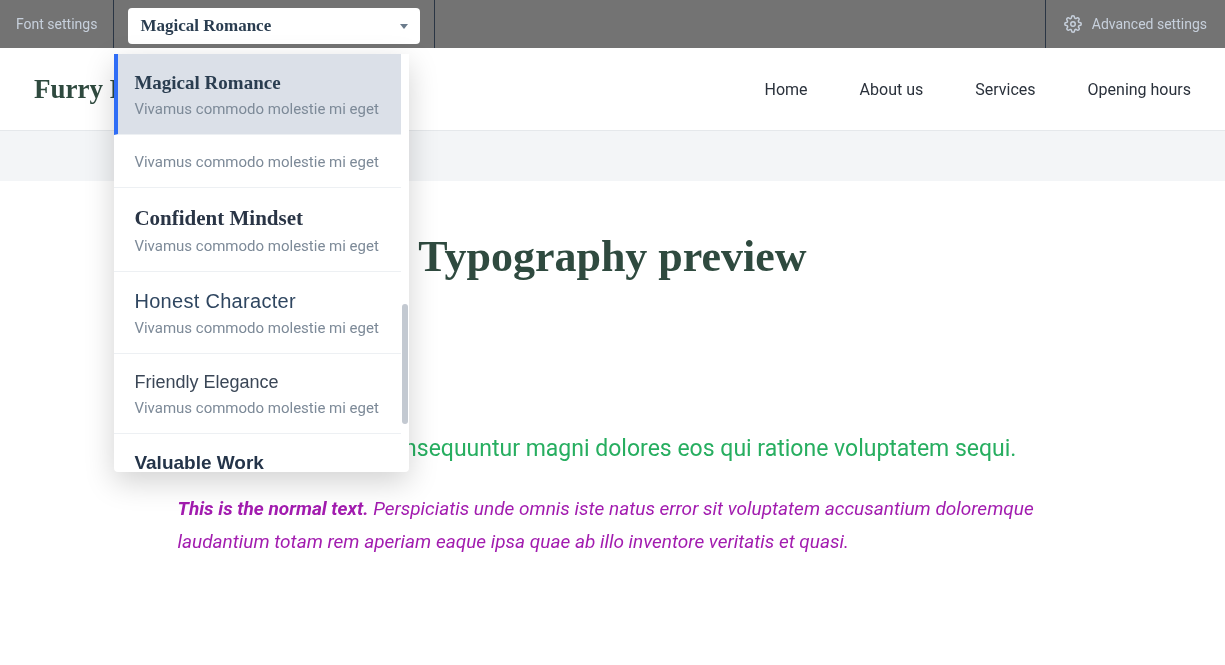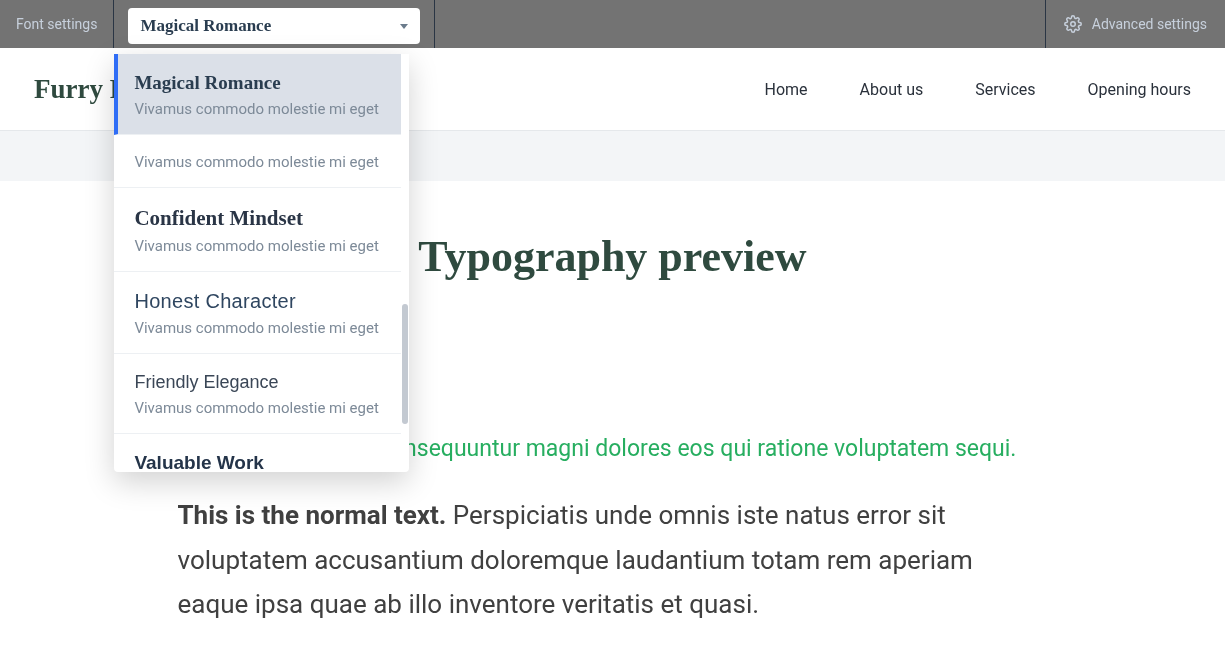--- a/index.html
+++ b/index.html
@@ -21,21 +21,21 @@
 .site-nav { margin-left: auto; display: flex; gap: 52px; font-size: 16px; color: #2a313b; }
 .site-nav span { cursor: pointer; }
 
 .strip { height: 50px; background: #f3f5f7; }
 
 .preview { padding: 50px 0 0 0; }
 .preview-inner { width: 870px; margin: 0 auto; }
 .preview-title { font-family: 'Times New Roman', Georgia, serif; font-weight: 800; font-size: 44px; color: #2f4a3f; text-align: center; margin-bottom: 78px; letter-spacing: 0px; }
 .main-title { font-family: 'Times New Roman', Georgia, serif; font-weight: 700; font-size: 42px; color: #3e5159; margin-bottom: 24px; }
 .subtitle { font-size: 23px; color: #27ae60; margin-bottom: 28px; line-height: 1.45; }
-.body-text { font-size: 26px; color: #404040; line-height: 1.7; }
+.body-text { font-size: 19px; color: #a21caf; line-height: 1.7; font-style: italic; }
 .body-text .strong { font-weight: 700; }
 
 .dropdown { position: absolute; top: 54px; left: 0; width: 295px; background: #fff; border-radius: 0 0 4px 4px; box-shadow: 0 10px 30px rgba(0,0,0,0.18); z-index: 100; max-height: 418px; overflow: hidden; display: flex; }
 .dropdown-list { flex: 1; overflow-y: auto; max-height: 418px; }
 .dropdown-item { padding: 18px 20px 16px 20px; border-bottom: 1px solid #edf0f3; cursor: pointer; position: relative; }
 .dropdown-item.selected { background: #dbe0e8; border-left: 4px solid #2f6df6; padding-left: 16px; }
 .dropdown-item .name { font-size: 19px; color: #2a3d50; margin-bottom: 6px; }
 .dropdown-item.selected .name { font-family: 'Times New Roman', Georgia, serif; font-weight: 700; color: #2a3d50; }
 .dropdown-item:nth-child(2) .name { font-family: 'Times New Roman', Georgia, serif; font-weight: 400; font-size: 22px; color: #3d4a63; }
 .dropdown-item:nth-child(3) .name { font-family: 'Times New Roman', Georgia, serif; font-weight: 700; font-size: 21px; color: #2a3546; }

